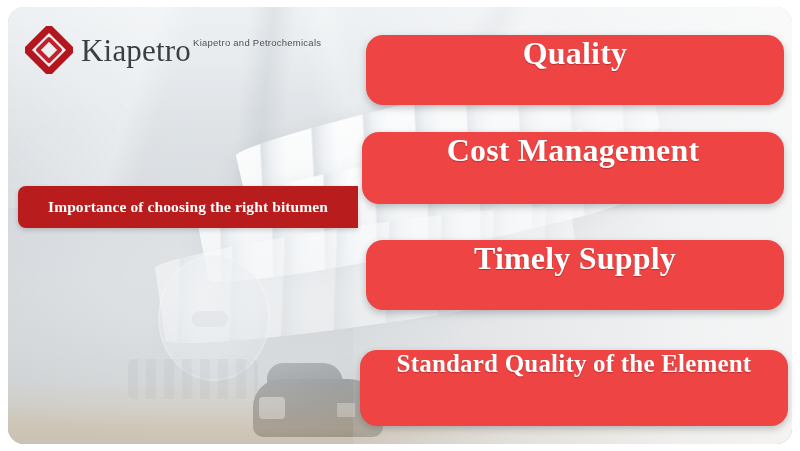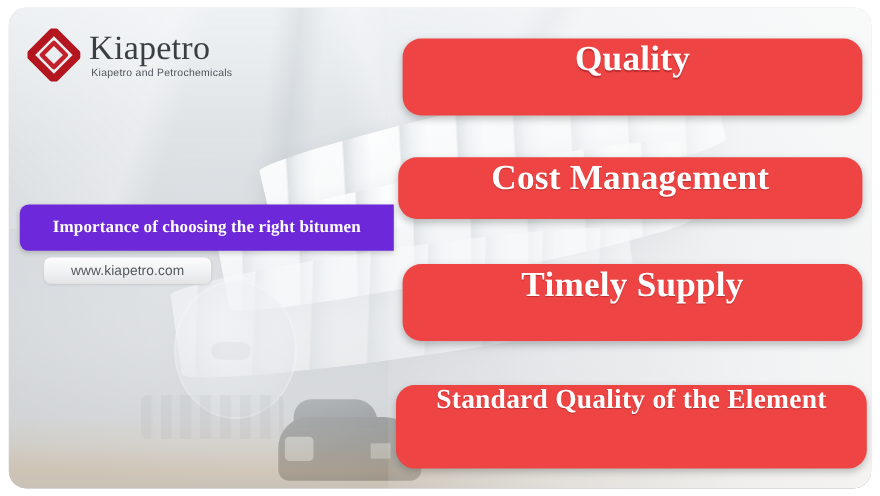--- a/index.html
+++ b/index.html
@@ -201,21 +201,21 @@
     align-items: center;
     gap: 8px;
   }
   .logo-mark {
     width: 48px;
     height: 48px;
     flex: 0 0 auto;
   }
   .logo-text {
     display: flex;
-    flex-direction: column;
+    flex-direction: row;
     line-height: 1;
   }
   .logo-name {
     font-family: "Liberation Serif", serif;
     font-size: 31px;
     color: #3a3f44;
     letter-spacing: 0.2px;
     line-height: 1.0;
   }
   .logo-tagline {
@@ -227,21 +227,21 @@
     margin-left: 2px;
   }
 
   
   .headline-banner {
     position: absolute;
     left: 18px;
     top: 186px;
     width: 340px;
     height: 42px;
-    background: #6d28d9;
+    background: #b91c1c;
     border-radius: 8px 0 0 8px;
     display: flex;
     align-items: center;
     justify-content: center;
     box-shadow: 0 2px 5px rgba(0,0,0,0.18);
   }
   .headline-text {
     font-family: "Liberation Serif", serif;
     font-weight: bold;
     font-size: 15.5px;
@@ -286,21 +286,21 @@
   .feature-label {
     font-family: "Liberation Serif", serif;
     font-weight: bold;
     color: #ffffff;
     white-space: nowrap;
     letter-spacing: 0.2px;
     text-shadow: 0 1px 1px rgba(90,10,14,0.35);
   }
 
   .btn-1 { left: 366px; top: 35px;  width: 418px; height: 70px; }
-  .btn-2 { left: 362px; top: 143px; width: 422px; height: 56px; }
+  .btn-2 { left: 362px; top: 132px; width: 422px; height: 72px; }
   .btn-3 { left: 366px; top: 240px; width: 418px; height: 70px; }
   .btn-4 { left: 360px; top: 350px; width: 428px; height: 76px; }
 
   .btn-1 .feature-label { font-size: 32px; }
   .btn-2 .feature-label { font-size: 32px; }
   .btn-3 .feature-label { font-size: 32px; }
   .btn-4 .feature-label { font-size: 25px; }
 </style>
 </head>
 <body>
@@ -334,23 +334,20 @@
     <span class="logo-text">
       <span class="logo-name">Kiapetro</span>
       <span class="logo-tagline">Kiapetro and Petrochemicals</span>
     </span>
   </div>
 
   <div class="headline-banner">
     <span class="headline-text">Importance of choosing the right bitumen</span>
   </div>
 
-  <div class="url-pill">
-    <span class="url-text">www.kiapetro.com</span>
-  </div>
 
   <div class="feature-btn btn-1">
     <span class="feature-label">Quality</span>
   </div>
   <div class="feature-btn btn-2">
     <span class="feature-label">Cost Management</span>
   </div>
   <div class="feature-btn btn-3">
     <span class="feature-label">Timely Supply</span>
   </div>

